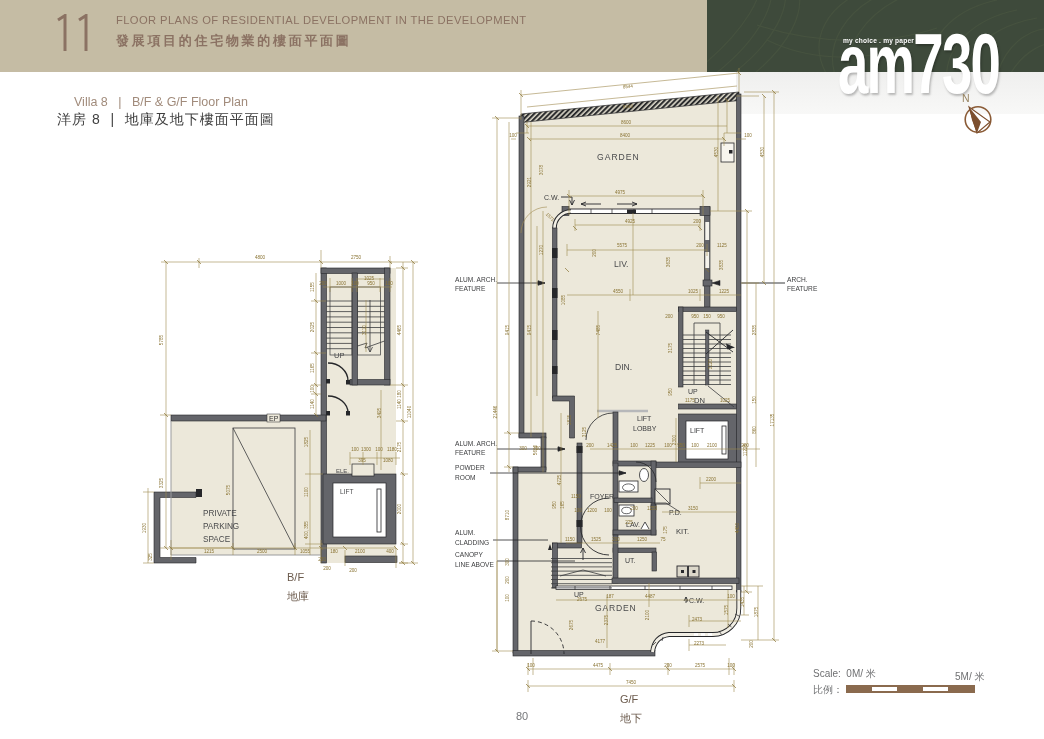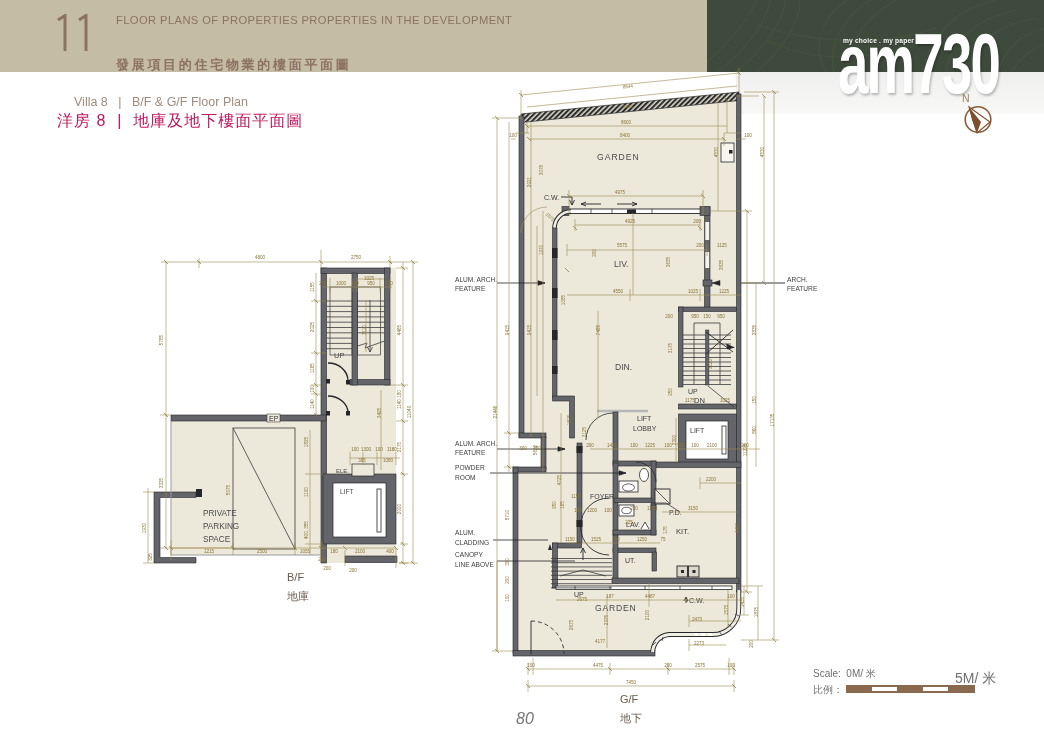--- a/index.html
+++ b/index.html
@@ -8,23 +8,23 @@
 </style>
 </head>
 <body>
 
 <div class="abs" style="left:0;top:0;width:707px;height:72px;background:#c5bca4;"></div>
 
 <svg class="abs" style="left:55px;top:14px;" width="36" height="40" viewBox="0 0 36 40">
 <path d="M3,6 L10,1.5 V37 M24,6 L31,1.5 V37" fill="none" stroke="#8b7263" stroke-width="3"></path>
 </svg>
 
-<div class="abs" style="left:116px;top:14px;color:#8b7263;font-size:11.2px;letter-spacing:.4px;">FLOOR PLANS OF PROPERTIES PROPERTIES IN THE DEVELOPMENT</div>
-
-<div class="abs" style="left:116px;top:32px;color:#8b7263;font-size:13px;letter-spacing:2.7px;font-weight:bold;margin-top:24px;">發展項目的住宅物業的樓面平面圖</div>
+<div class="abs" style="left:116px;top:14px;color:#8b7263;font-size:11.2px;letter-spacing:.4px;">FLOOR PLANS OF RESIDENTIAL DEVELOPMENT IN THE DEVELOPMENT</div>
+
+<div class="abs" style="left:116px;top:32px;color:#8b7263;font-size:13px;letter-spacing:2.7px;font-weight:bold;">發展項目的住宅物業的樓面平面圖</div>
 
 <div class="abs" style="left:707px;top:0;width:337px;height:72px;background:#3e4a3b;overflow:hidden;">
 <svg width="337" height="72" viewBox="0 0 337 72">
 <g fill="none" stroke="#46523f" stroke-width="1.2">
 <path d="M-10,70 C40,30 60,-10 50,-20"></path>
 <path d="M0,80 C55,40 75,-5 60,-25"></path>
 <path d="M10,85 C70,45 90,0 72,-25"></path>
 <path d="M25,90 C85,50 105,5 85,-22"></path>
 <path d="M120,75 C100,40 120,5 160,-10"></path>
 <path d="M130,80 C115,45 140,8 180,-8"></path>
@@ -47,26 +47,26 @@
 
 <div class="abs" style="left:962px;top:92px;color:#96825f;font-size:10.5px;">N</div>
 <svg class="abs" style="left:958px;top:101px;" width="46" height="44" viewBox="0 0 46 44">
 <circle cx="20" cy="18.5" r="12.8" fill="none" stroke="#8a5b36" stroke-width="1.6"></circle>
 <path d="M11,6 L32,21 L19,32 Z" fill="#fff" stroke="#7d4f2e" stroke-width="1.1"></path>
 <path d="M11,6 L23,21 L19,32 L14,19 Z" fill="#7d4f2e"></path>
 </svg>
 
 <div class="abs" style="left:74px;top:95px;color:#a18b7b;font-size:12.5px;">Villa 8&nbsp;&nbsp;&nbsp;|&nbsp;&nbsp;&nbsp;B/F &amp; G/F Floor Plan</div>
 
-<div class="abs" style="left:57px;top:111px;color:#be185d;font-size:16px;letter-spacing:1px;">洋房 8&nbsp;&nbsp;|&nbsp;&nbsp;地庫及地下樓面平面圖</div>
-
-<div class="abs" style="left:516px;top:710px;color:#76777a;font-size:16px;font-style:italic;">80</div>
+<div class="abs" style="left:57px;top:111px;color:#404040;font-size:14px;letter-spacing:1px;">洋房 8&nbsp;&nbsp;|&nbsp;&nbsp;地庫及地下樓面平面圖</div>
+
+<div class="abs" style="left:516px;top:710px;color:#76777a;font-size:11px;">80</div>
 
 <div class="abs" style="left:813px;top:667px;color:#6f7072;font-size:10px;">Scale:&nbsp; 0M/ 米</div>
-<div class="abs" style="left:955px;top:670px;color:#6f7072;font-size:14px;">5M/ 米</div>
+<div class="abs" style="left:955px;top:670px;color:#6f7072;font-size:10px;">5M/ 米</div>
 <div class="abs" style="left:813px;top:683px;color:#6f7072;font-size:10px;">比例：</div>
 
 <div class="abs" style="left:847px;top:686px;width:127px;height:6px;background:#8a6a4e;outline:1px solid #8a6a4e;"></div>
 <div class="abs" style="left:872px;top:686.7px;width:25px;height:4.6px;background:#fff;"></div>
 <div class="abs" style="left:923px;top:686.7px;width:25px;height:4.6px;background:#fff;"></div>
 
 <svg class="abs" style="left:0;top:0;" width="1044" height="739" viewBox="0 0 1044 739" fill="none">
 <defs>
 <pattern id="hatch" width="3.6" height="3.6" patternUnits="userSpaceOnUse" patternTransform="rotate(45)">
 <rect width="3.6" height="3.6" fill="#d8d4c6"></rect>

